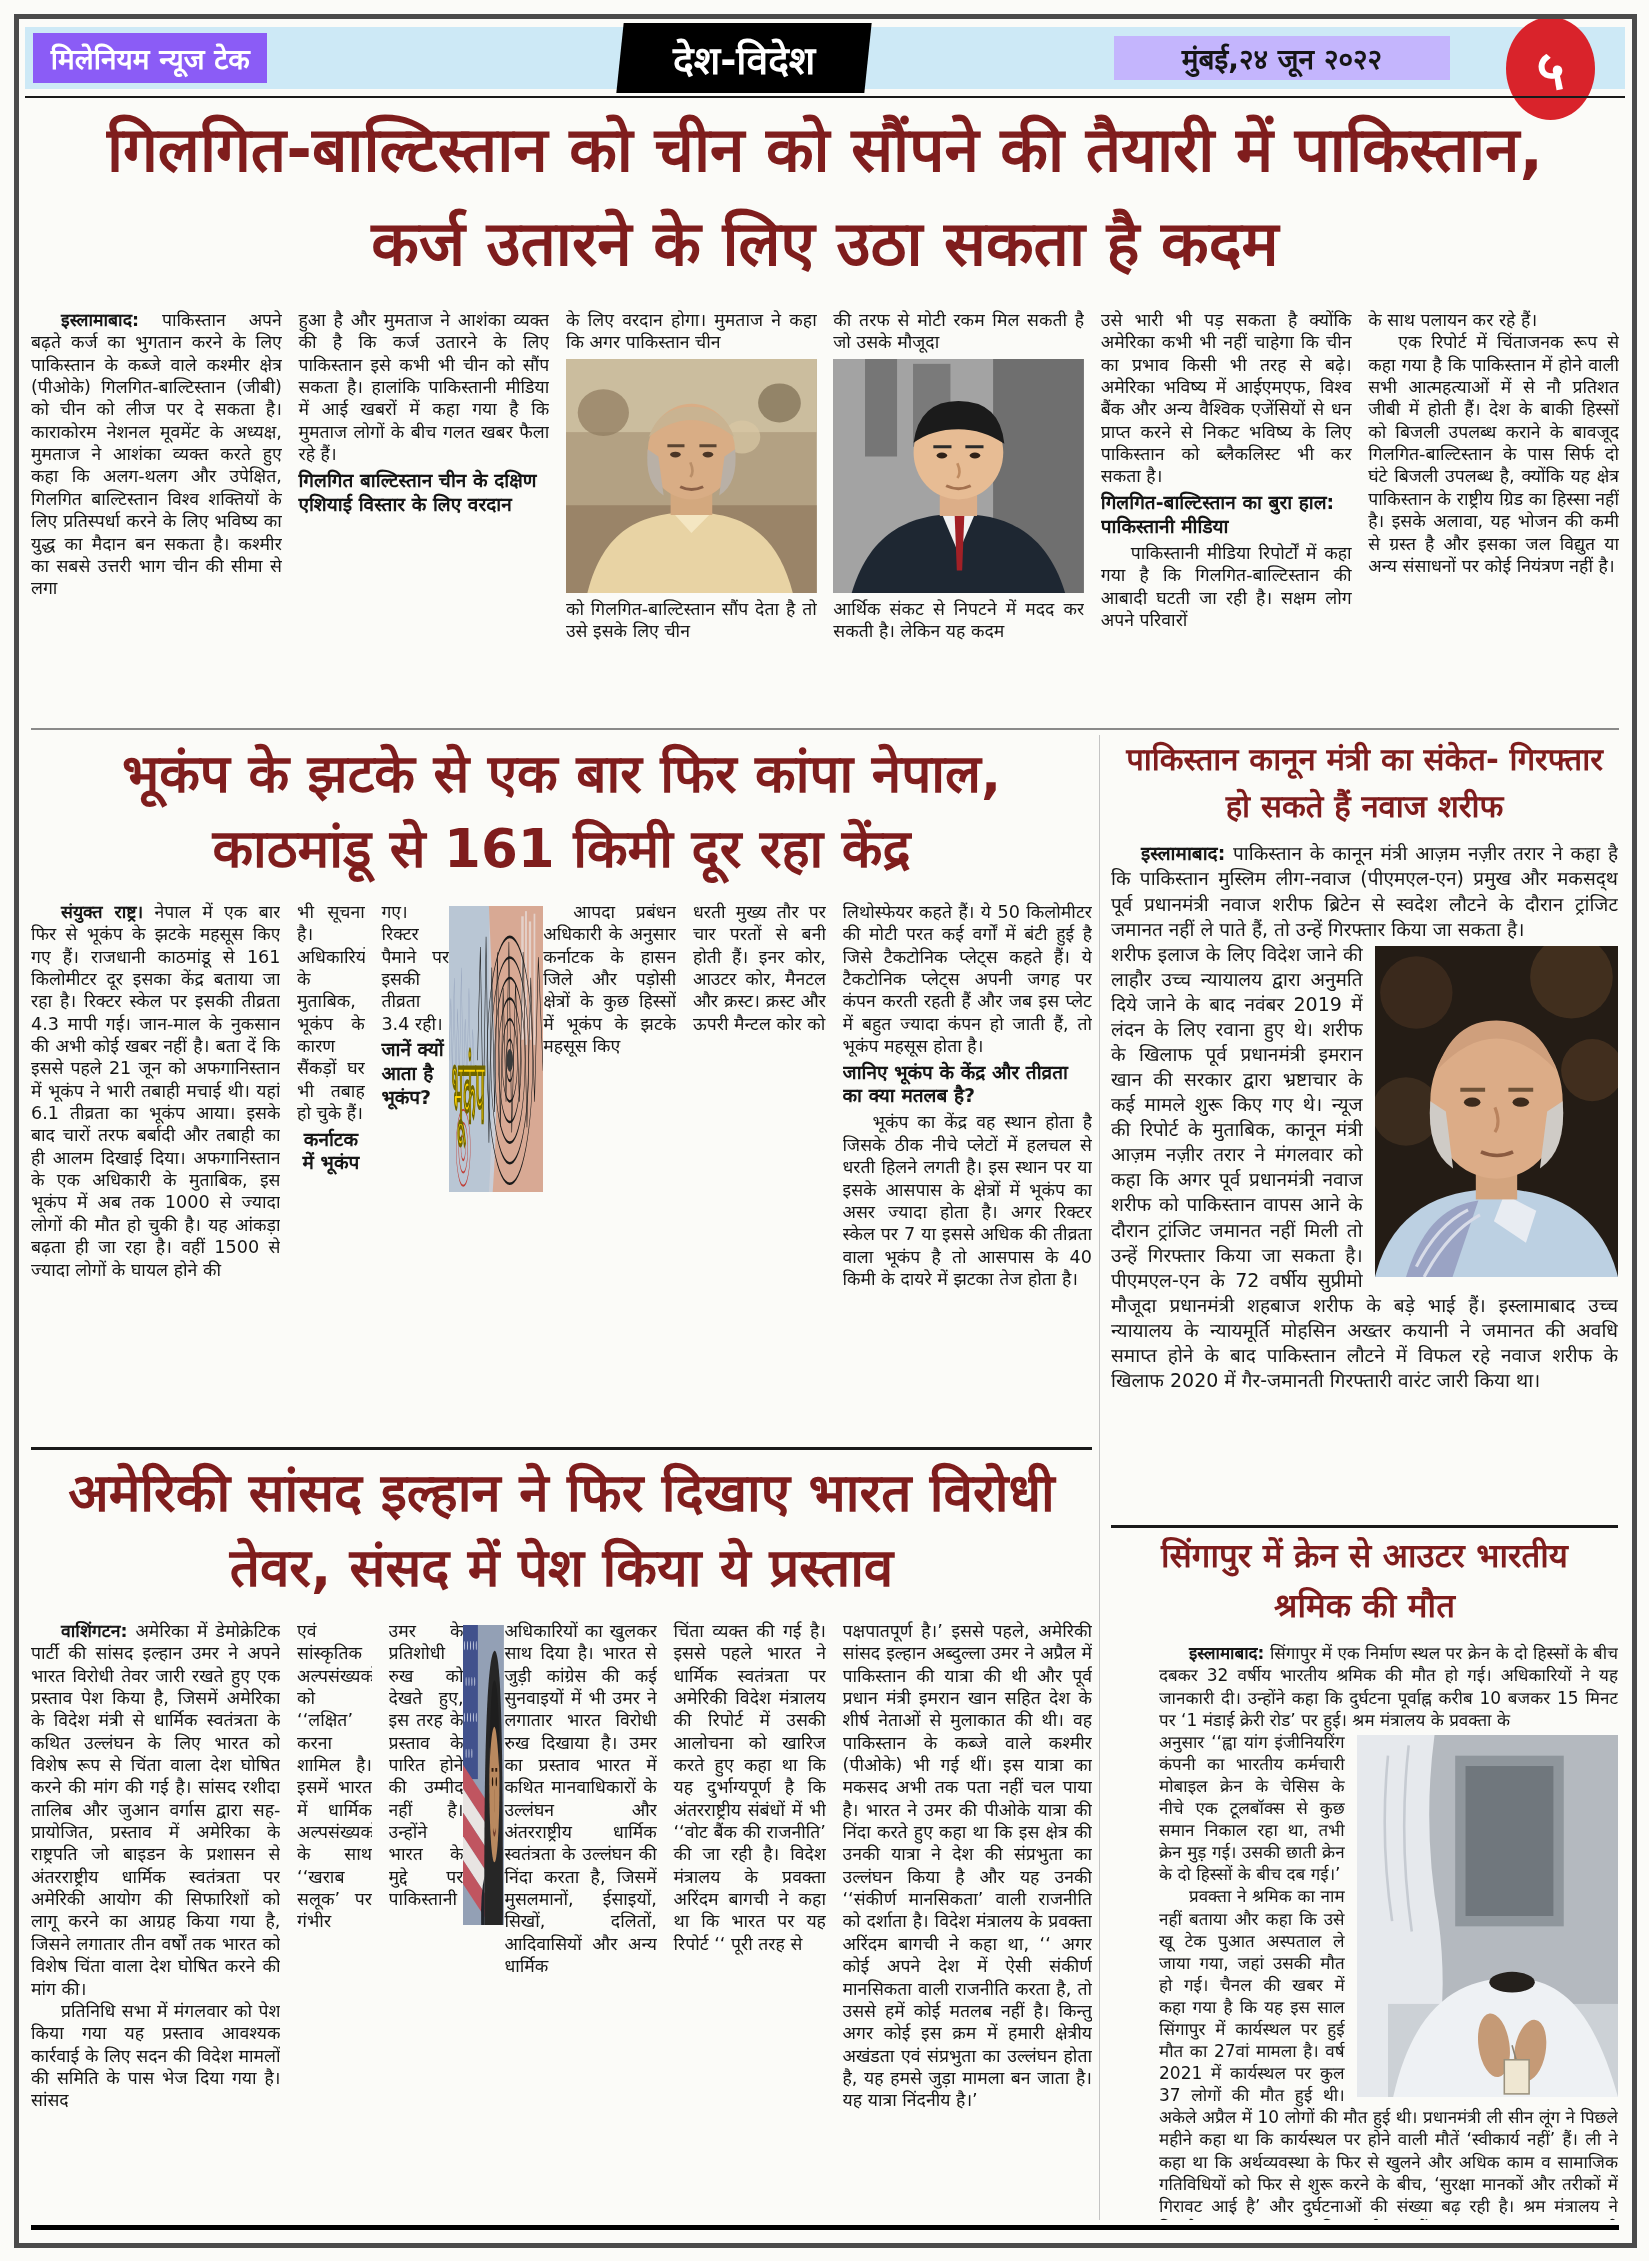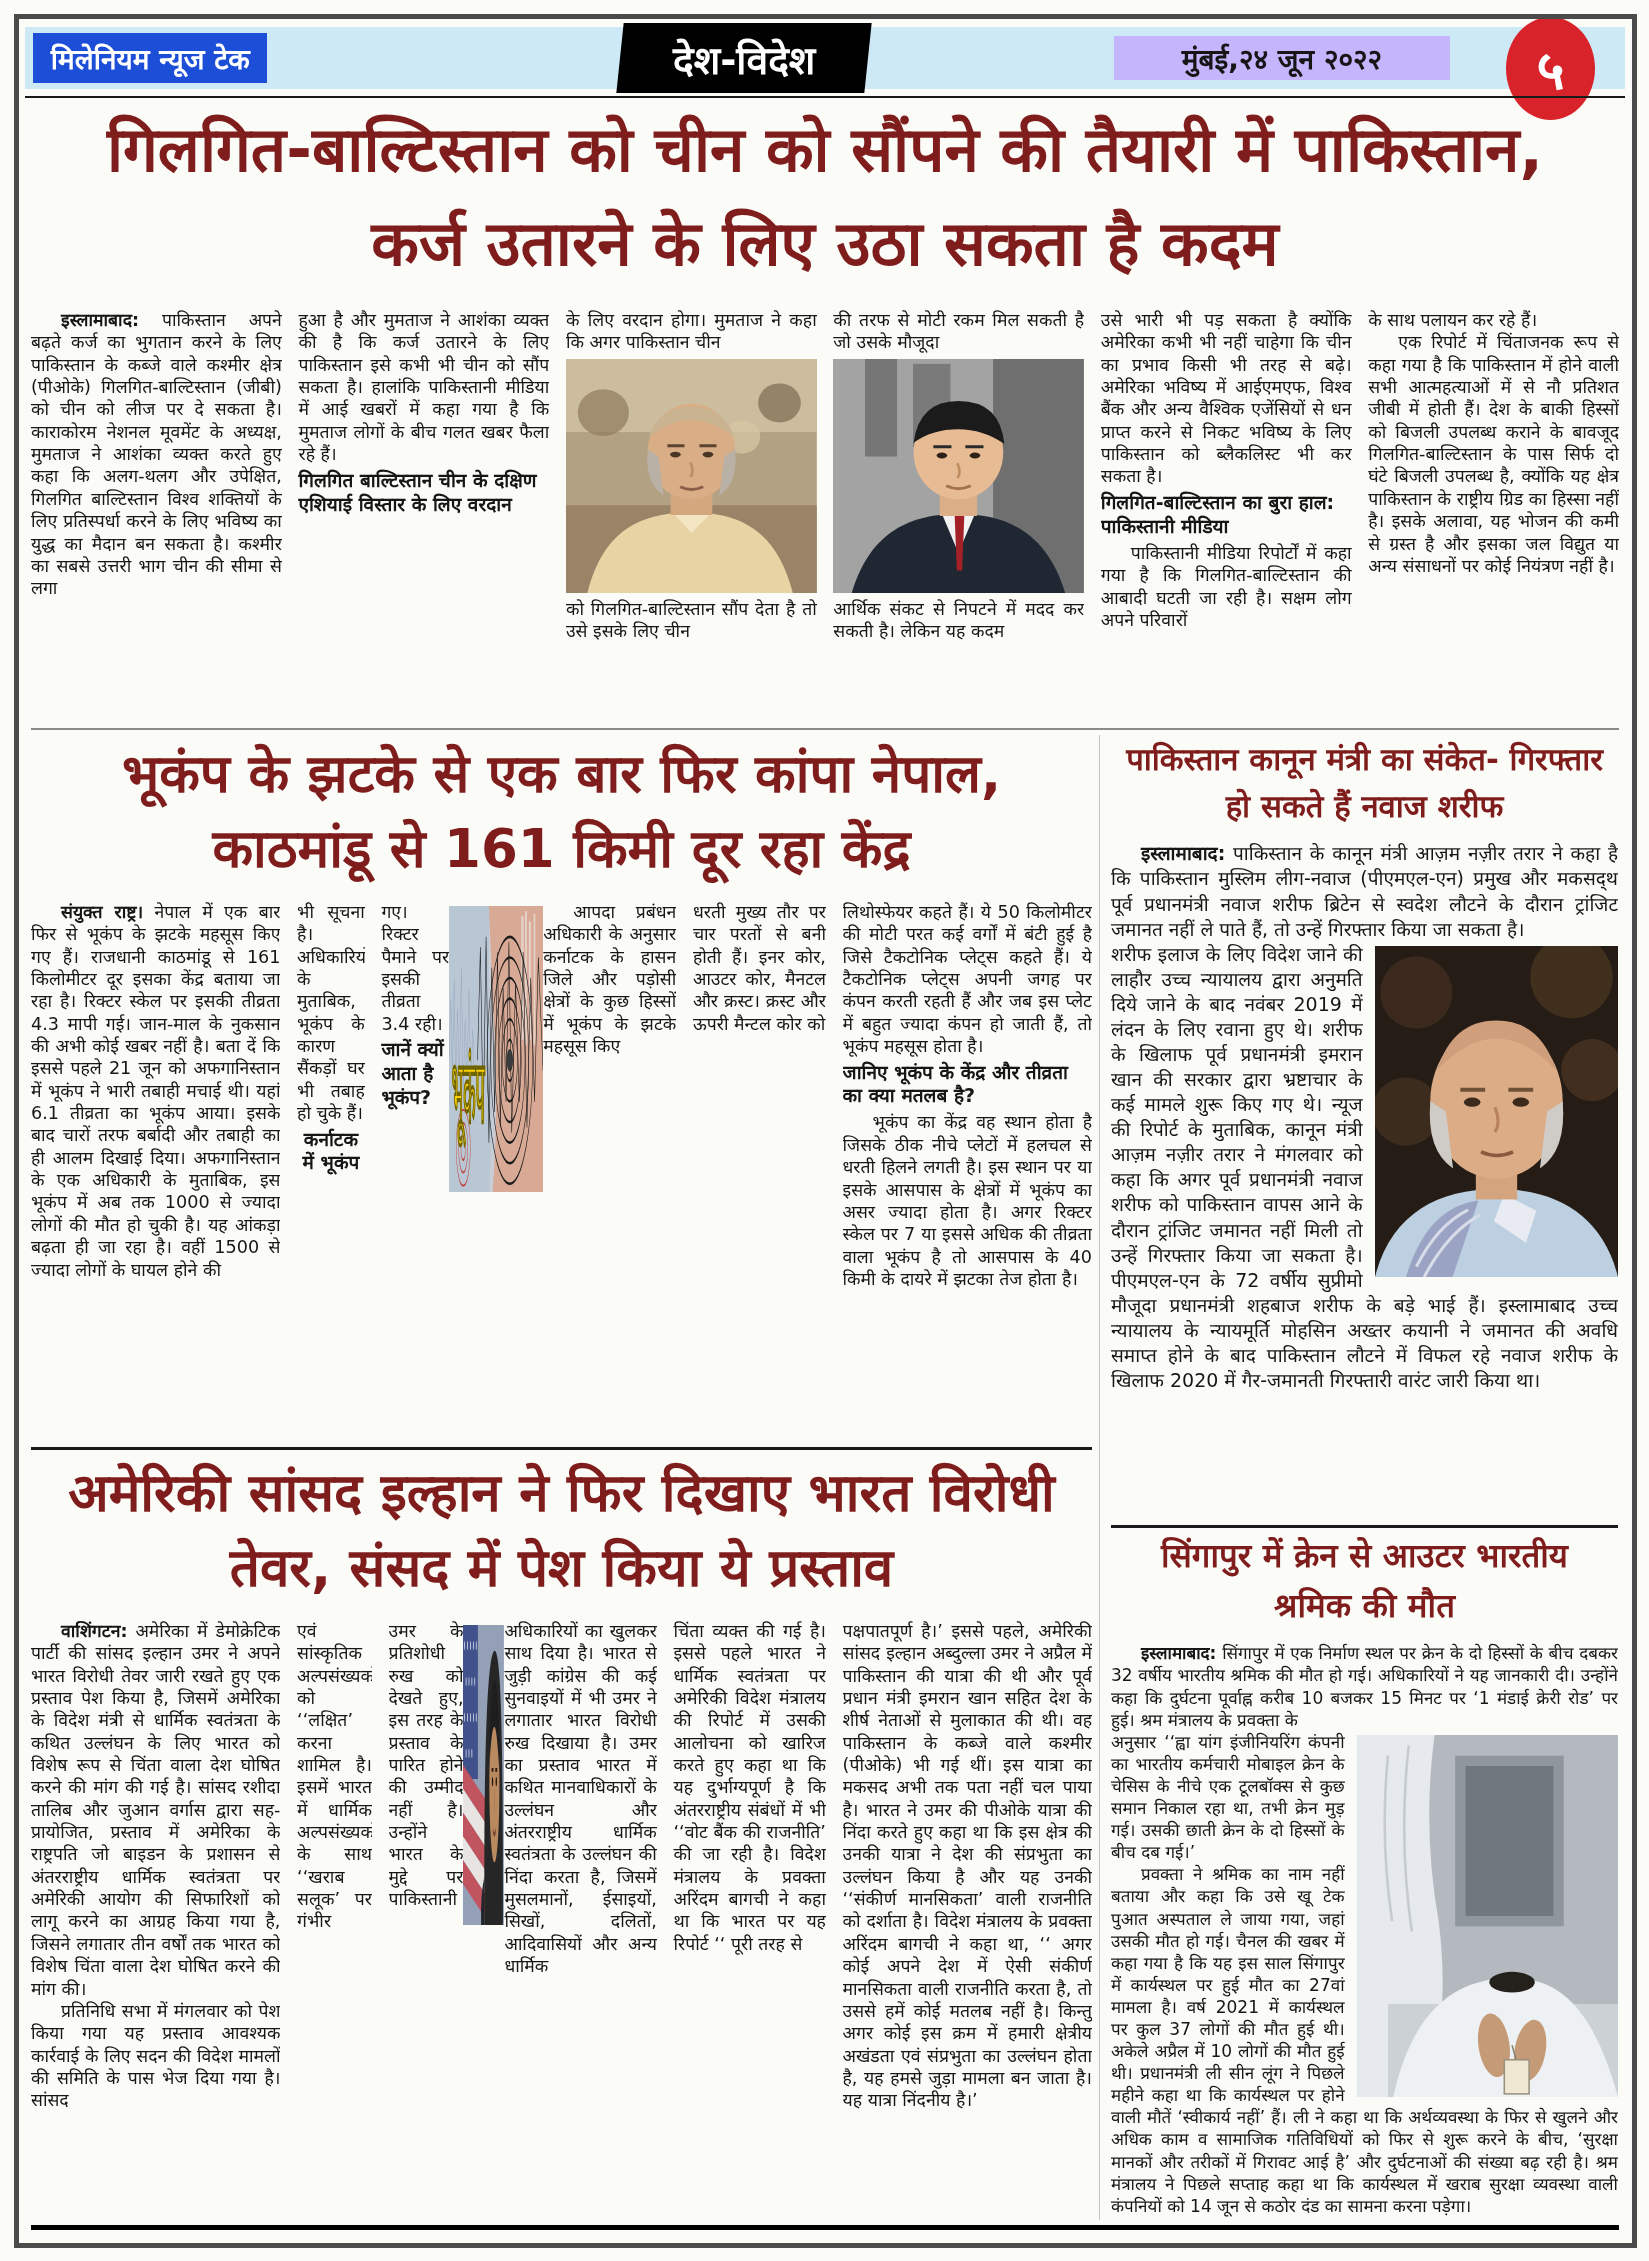--- a/index.html
+++ b/index.html
@@ -7,21 +7,21 @@
   .page {
     position:relative; width:1650px; height:2261px; overflow:hidden;
     background:#fbfbf8; color:#161616;
     font-family:"DejaVu Sans","Liberation Sans",sans-serif;
   }
   .frame { position:absolute; left:13.5px; top:13.5px; right:13.5px; bottom:13.5px;
     border:5.7px solid #4b4b4b; pointer-events:none; z-index:50; }
 
   
   .masthead { position:absolute; left:25px; top:27px; width:1600px; height:62px; background:#cde9f6; }
-  .brand { position:absolute; left:8.3px; top:6.2px; width:234px; height:50px; background:#1d4ed8;
+  .brand { position:absolute; left:8.3px; top:6.2px; width:234px; height:50px; background:#8b5cf6;
     display:flex; align-items:center; justify-content:center; }
   .brand span { color:#fff; font-size:28px; font-weight:bold; white-space:nowrap; }
   .section-tab { position:absolute; left:595px; top:-4.1px; width:248px; height:70px; background:#000;
     transform:skewX(-6deg); display:flex; align-items:center; justify-content:center; }
   .section-tab span { transform:skewX(6deg); color:#fff; font-size:39px; font-weight:bold; white-space:nowrap; }
   .date-box { position:absolute; left:1089px; top:9.3px; width:336px; height:44px; background:#c4b5fd;
     display:flex; align-items:center; justify-content:center; }
   .date-box span { font-size:28px; font-weight:bold; white-space:nowrap; }
   .page-circle { position:absolute; left:1481px; top:-10.3px; width:89px; height:103px; background:#d9232b;
     border-radius:50%; display:flex; align-items:center; justify-content:center; }
@@ -72,21 +72,21 @@
   .nawaz .side-body { font-size:19px; line-height:1.32; height:683px; }
   .nawaz .para, .sing .para { font-size:inherit; line-height:inherit; }
   .float-photo { float:right; margin:4.1px 0 8.3px 12.4px; }
   .nawaz-photo { width:243px; height:331px; }
 
   .ilhan  { position:absolute; left:31px; top:1455px; width:1061px; height:765px; overflow:hidden; }
   .ilhan-cols { margin-top:14.5px; height:604px; }
   .ilhan-fig { height:300px; margin:5.2px 0; }
 
   .sing   { position:absolute; left:1111px; top:1531px; width:507px; height:689px; overflow:hidden; }
-  .sing .side-body { font-size:17px; line-height:1.3; height:579px; }
+  .sing .side-body { font-size:17px; line-height:1.3; height:579px;margin-left:48px; }
   .sing-photo { width:261px; height:362px; }
 </style>
 </head>
 <body>
 
 <div class="page">
   <div class="frame"></div>
 
   <header class="masthead">
     <div class="brand">

